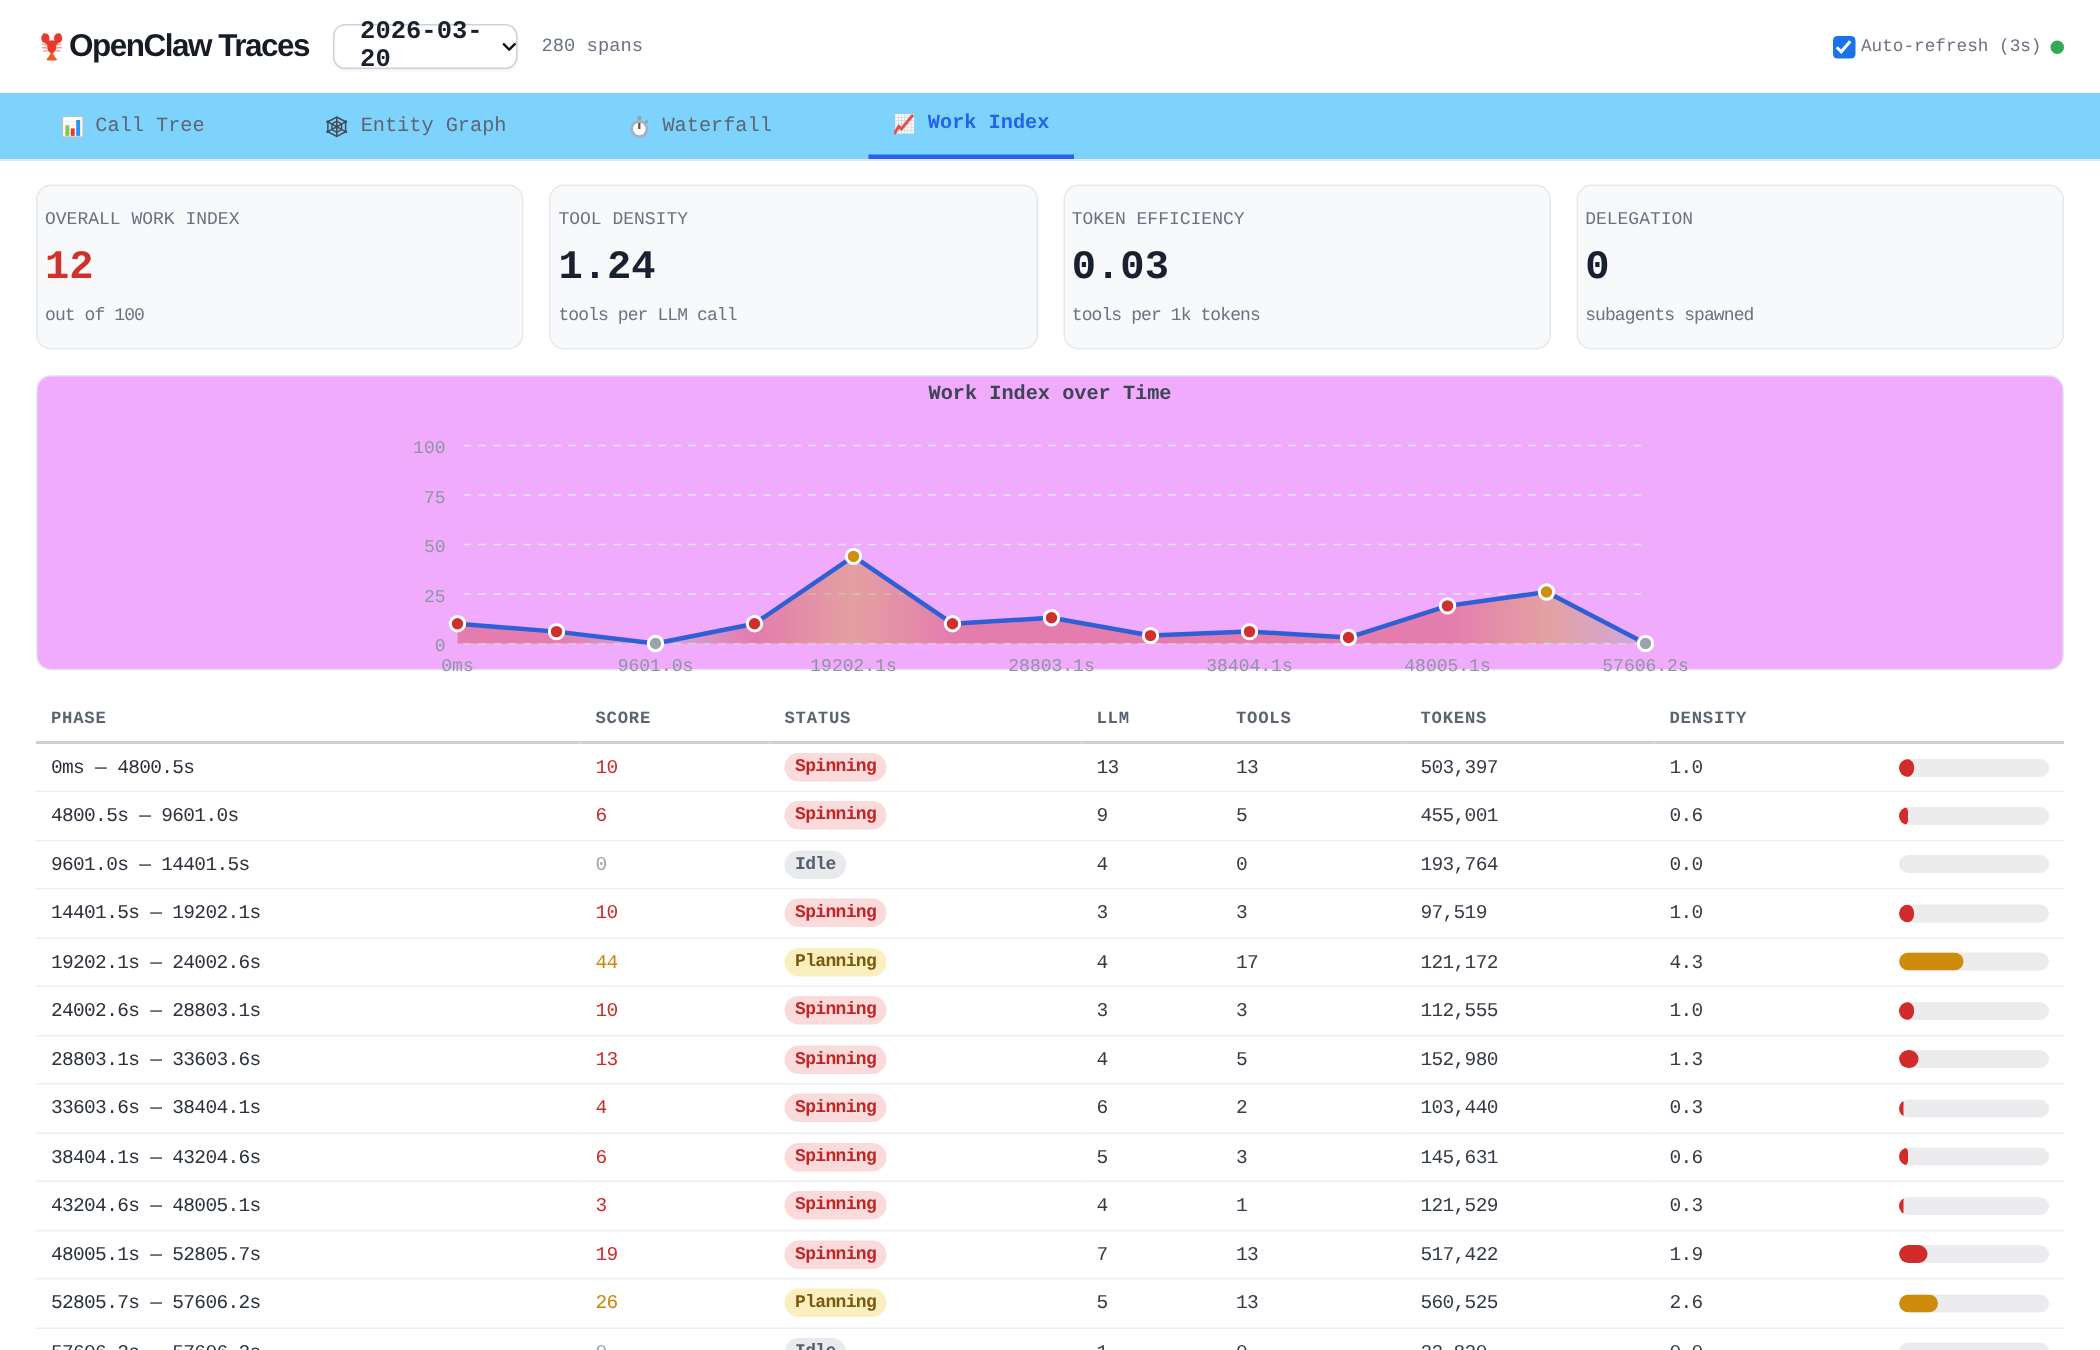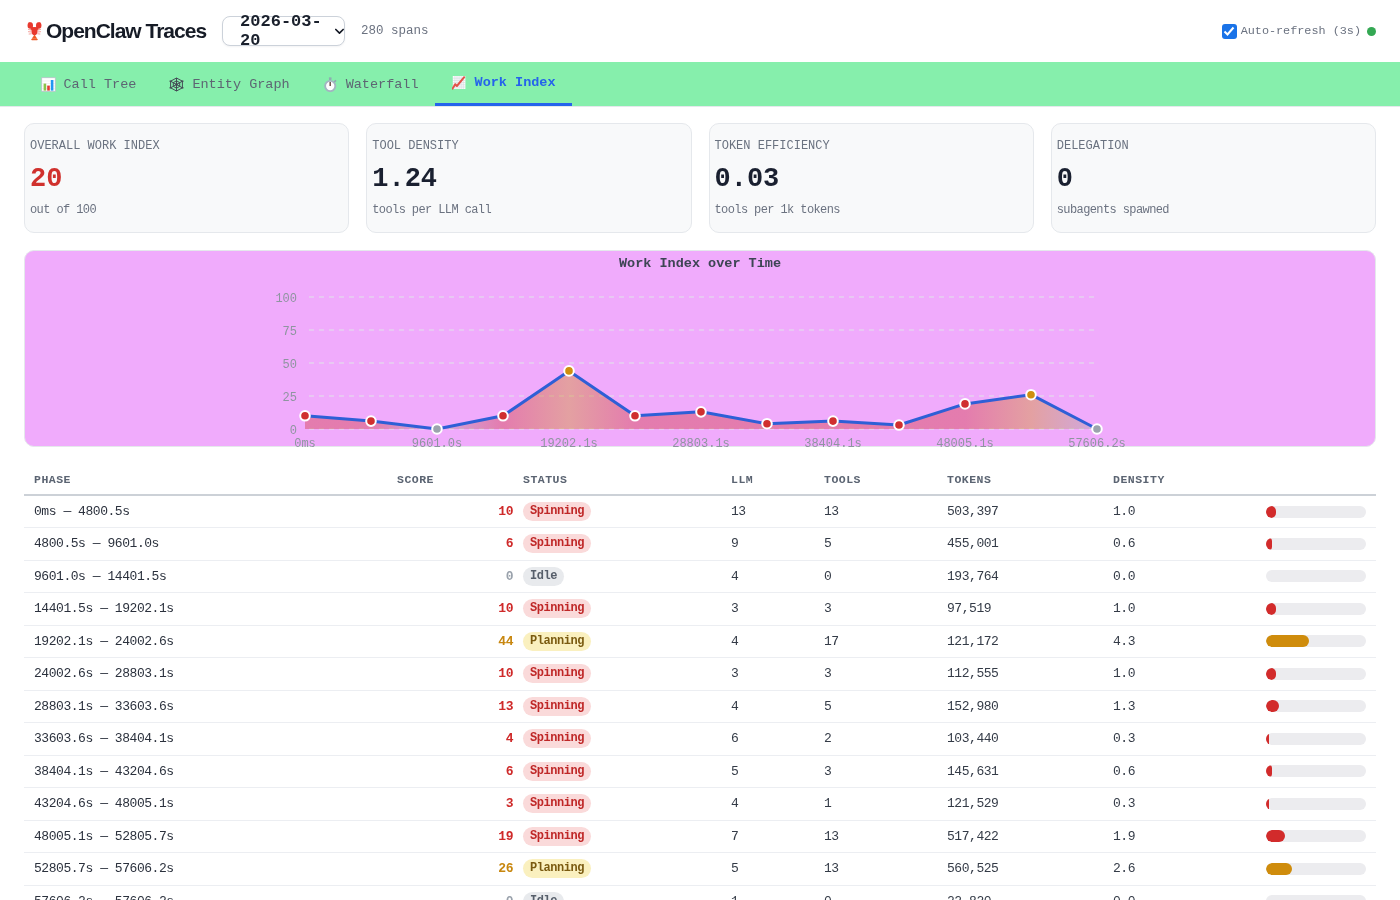--- a/index.html
+++ b/index.html
@@ -13,22 +13,22 @@
 .sel { margin-left:16px; width:123px; height:30px; border:1px solid #ccd2da; border-radius:8px;
   background:#fff; display:flex; align-items:center; padding-left:17px; gap:12px;
   font-size:17px; font-weight:bold; color:#1a202c; box-shadow:0 1px 2px rgba(16,24,40,.05); }
 .spans { margin-left:16px; font-size:12.5px; color:#6b7280; }
 .hright { margin-left:auto; display:flex; align-items:center; gap:4px; }
 .cb { width:15px; height:15px; background:#1a73e8; border-radius:3px; position:relative; }
 .cb svg { position:absolute; left:1.5px; top:2px; }
 .ar { font-size:11.8px; color:#6b7280; }
 .gdot { width:9px; height:9px; border-radius:50%; background:#34a853; margin-left:2px; }
 
-.tabs { height:45px; background:#86efac; border-bottom:1px solid #e5e8ec; display:flex;
-  align-items:stretch; padding:0 24px; }
+.tabs { height:45px; background:#7dd3fc; border-bottom:1px solid #e5e8ec; display:flex;
+  align-items:stretch; padding:0 24px;gap:48px; }
 .tab { display:flex; align-items:center; gap:8px; padding:0 16.5px; font-size:13.5px;
   color:#5d6573; position:relative; }
 .tab.active { color:#2563eb; font-weight:bold; border-bottom:3px solid #2563eb; }
 .tab .ticon { width:15px; height:15px; }
 
 .cards { display:flex; gap:17px; margin:16px 24px 0 24px; }
 .card { flex:1; height:110px; background:#f8f9fa; border:1px solid #e5e8ec; border-radius:10px;
   padding:15px 5px; }
 .clabel { font-size:12px; color:#6a7280; letter-spacing:0px; }
 .cnum { font-weight:bold; font-size:27px;
@@ -40,21 +40,21 @@
   border:1px solid #e5e8ec; border-radius:10px; position:relative; }
 .ctitle { text-align:center; padding-top:5px; font-size:13.5px; font-weight:bold; color:#3d4554; }
 .chartbox svg { position:absolute; left:0; top:0; }
 
 table { border-collapse:collapse; table-layout:fixed; width:1352px; margin:18px 24px 0 24px; }
 th { font-size:11.5px; font-weight:bold; color:#5b6472; letter-spacing:.5px; text-align:left;
   padding:8px 0 8px 10px; border-bottom:2px solid #ccd1d7; }
 td { font-size:13px; letter-spacing:-0.45px; color:#343b47; padding:0 0 0 10px; height:32.5px;
   border-bottom:1px solid #eceef2; }
 td.phase { color:#2b313d; }
-td.score { font-weight:bold;text-align:right; }
+td.score { font-weight:normal; }
 .sc-red { color:#cf2a2a; } .sc-org { color:#c8870f; } .sc-gray { color:#9aa2ac; }
 .badge { display:inline-block; font-size:12px; font-weight:bold; padding:2px 7px 3px 7px;
   border-radius:999px; }
 .b-spin { background:#fadada; color:#bf2727; }
 .b-plan { background:#faf0bf; color:#7a5a10; }
 .b-idle { background:#e8eaed; color:#565e6a; }
 .track { width:100px; height:12px; border-radius:6px; background:#ececef; margin-left:10px;
   position:relative; overflow:hidden; }
 .fill { position:absolute; left:0; top:0; height:12px; border-radius:6px; }
 .f-red { background:#d22b2b; } .f-org { background:#cf8c0c; }
@@ -123,21 +123,21 @@
       </svg>Waterfall</div>
   <div class="tab active"><svg class="ticon" viewBox="0 0 15 15">
         <rect x="0.8" y="1" width="12.6" height="13" fill="#fcfcfd"></rect>
         <path d="M0.8 3.2 H13.4 M0.8 5.4 H13.4 M0.8 7.6 H13.4 M0.8 9.8 H13.4 M0.8 12 H13.4 M2.9 1 V14 M5 1 V14 M7.1 1 V14 M9.2 1 V14 M11.3 1 V14" stroke="#ccd2d9" stroke-width="0.5"></path>
         <path d="M0.6 13.6 L3.2 9.2 L4.9 11 L12.2 2.2" stroke="#e25349" stroke-width="2" fill="none" stroke-linecap="round" stroke-linejoin="round"></path>
       </svg>Work Index</div>
 </div>
 <div class="cards">
   <div class="card">
       <div class="clabel">OVERALL WORK INDEX</div>
-      <div class="cnum red">20</div>
+      <div class="cnum red">12</div>
       <div class="csub">out of 100</div>
     </div>
   <div class="card">
       <div class="clabel">TOOL DENSITY</div>
       <div class="cnum">1.24</div>
       <div class="csub">tools per LLM call</div>
     </div>
   <div class="card">
       <div class="clabel">TOKEN EFFICIENCY</div>
       <div class="cnum">0.03</div>

